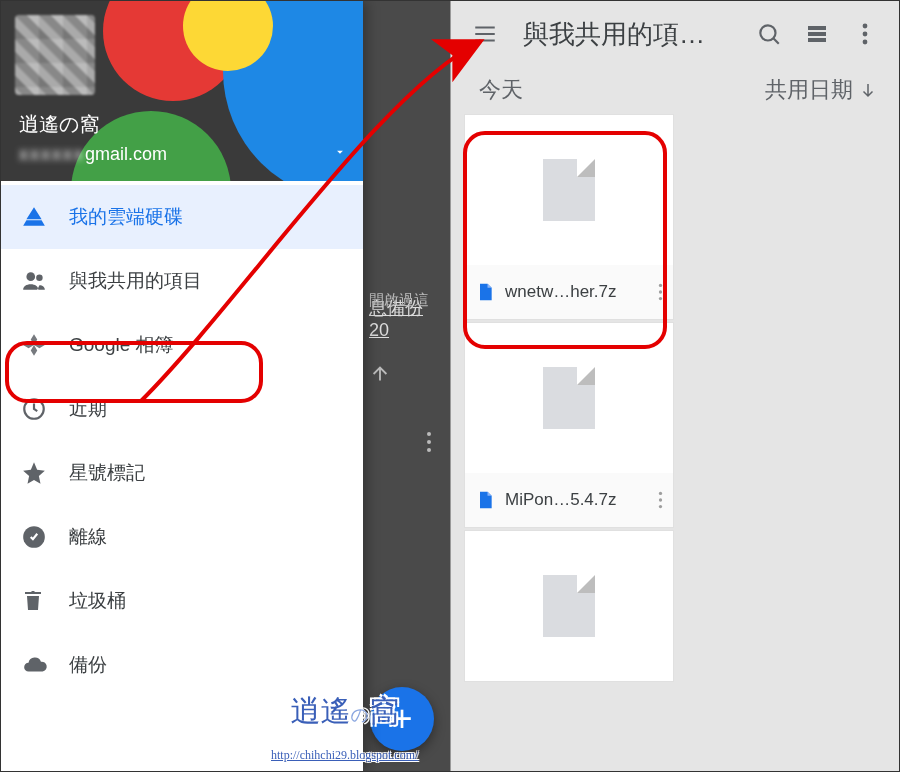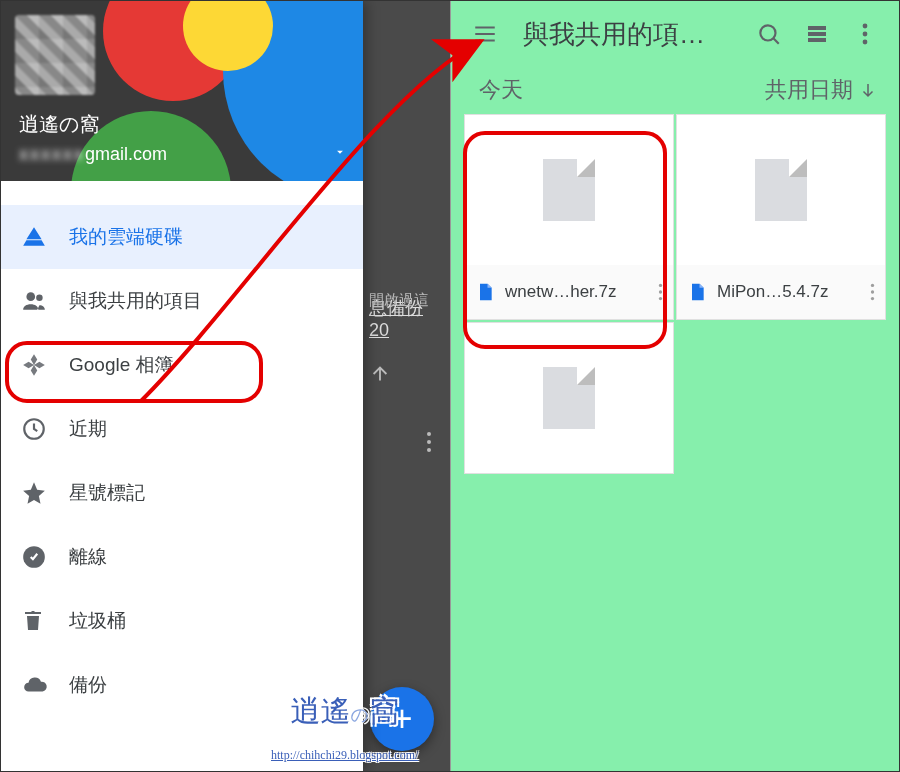--- a/index.html
+++ b/index.html
@@ -8,21 +8,21 @@
     background: #fff;
     width: 900px;
     height: 772px;
     position: relative;
     overflow: hidden;
     border: 1px solid #333;
   }
   .split { display: flex; height: 100%; }
   .left-pane, .right-pane { position: relative; height: 100%; }
   .left-pane { width: 450px; border-right: 1px solid #999; }
-  .right-pane { flex: 1; background: #86efac; }
+  .right-pane { flex: 1; background: #e5e5e5; }
   
   .left-pane .bg-scrim {
     position: absolute; inset: 0;
     background: #4a4a4a;
     z-index: 1;
   }
   .left-pane .drawer {
     position: absolute; left: 0; top: 0;
     width: 362px; height: 100%;
     background: #fff;
@@ -67,21 +67,20 @@
     height: 64px;
     padding: 0 20px;
     font-size: 19px;
     color: #5f6368;
     cursor: pointer;
   }
   .nav-item .icon { width: 48px; display:flex; color:#5f6368; }
   .nav-item.active {
     background: #e8f0fe;
     color: #1a73e8;
-    margin-top: 20px;
   }
   .nav-item.active .icon { color:#1a73e8; }
   .nav-item .label { color:#3c4043; }
   .nav-item.active .label { color:#1a73e8; font-weight:500; }
   .nav-item:nth-child(4) .label { font-weight:500; }
   
   .callout {
     position: absolute;
     border: 4px solid #e40000;
     border-radius: 22px;
@@ -129,20 +128,21 @@
     display:flex; align-items:center;
     padding: 0 22px 0 28px;
     color:#5f6368;
     font-size: 22px;
   }
   .r-subbar .sort { margin-left:auto; display:flex; align-items:center; gap:6px; }
   .r-grid {
     display:flex; flex-wrap:wrap;
     padding: 0 12px;
     gap: 0;
+    flex-direction: column;
   }
   .r-card {
     width: 210px;
     background:#fafafa;
     border: 1px solid #e0e0e0;
     margin: 1px;
   }
   .r-card .preview {
     height: 150px;
     display:flex; align-items:center; justify-content:center;

